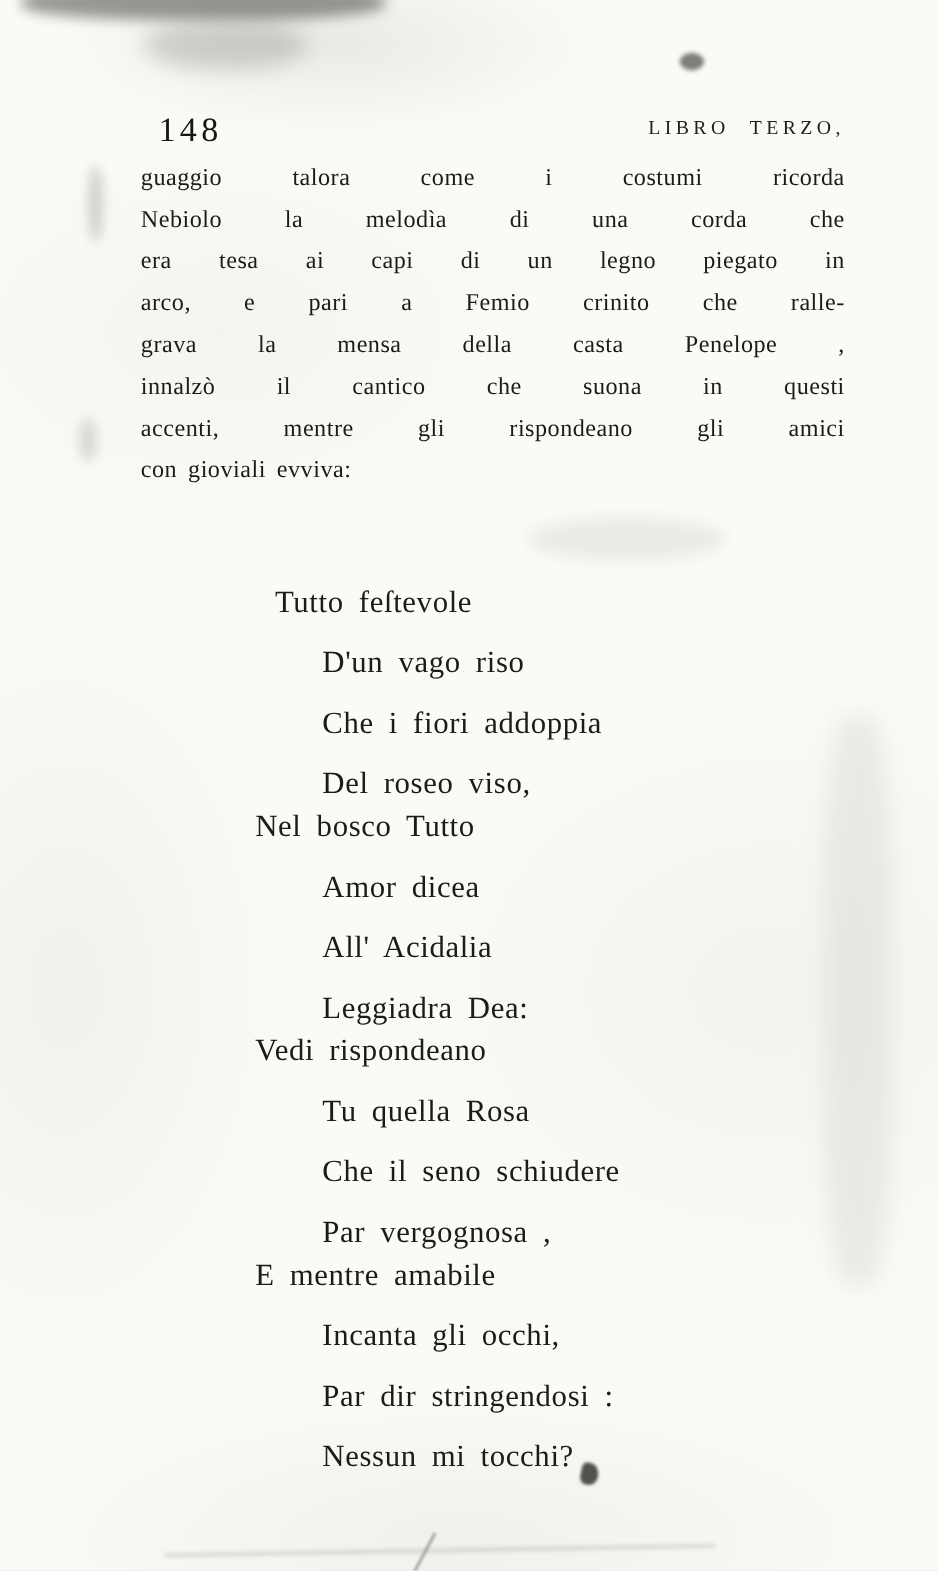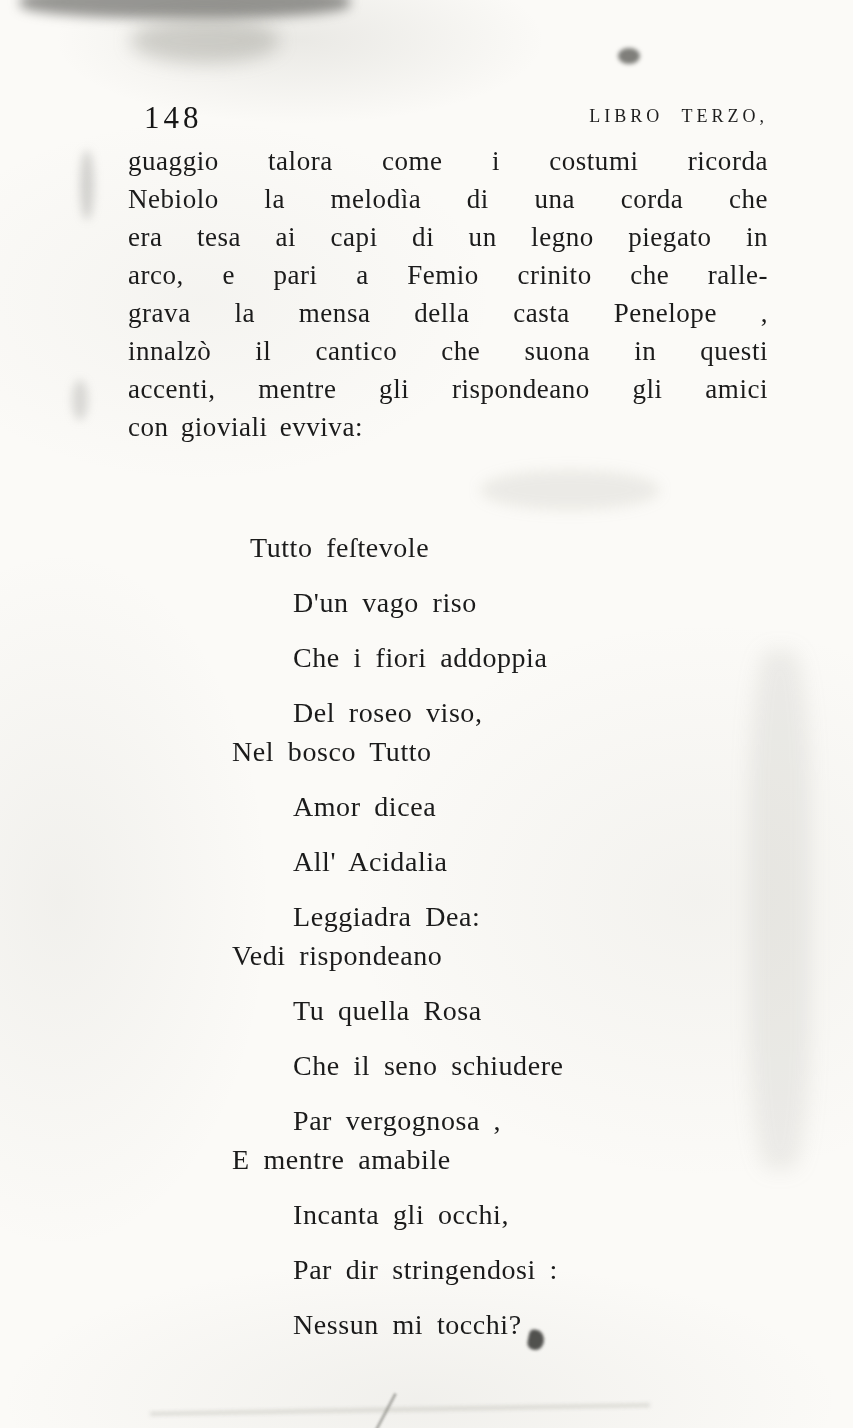--- a/index.html
+++ b/index.html
@@ -120,21 +120,21 @@
     font-variant: small-caps;
   }
   
   .prose {
     position: absolute;
     left: 128px;
     top: 142px;
     width: 640px;
   }
   .prose-line {
-    font-size: 27px;
+    font-size: 22px;
     line-height: 38px;
     text-align: justify;
     text-align-last: justify;
     word-spacing: 0.18em;
     letter-spacing: 0.02em;
     white-space: normal;
   }
   .prose-line.last {
     text-align-last: left;
   }

